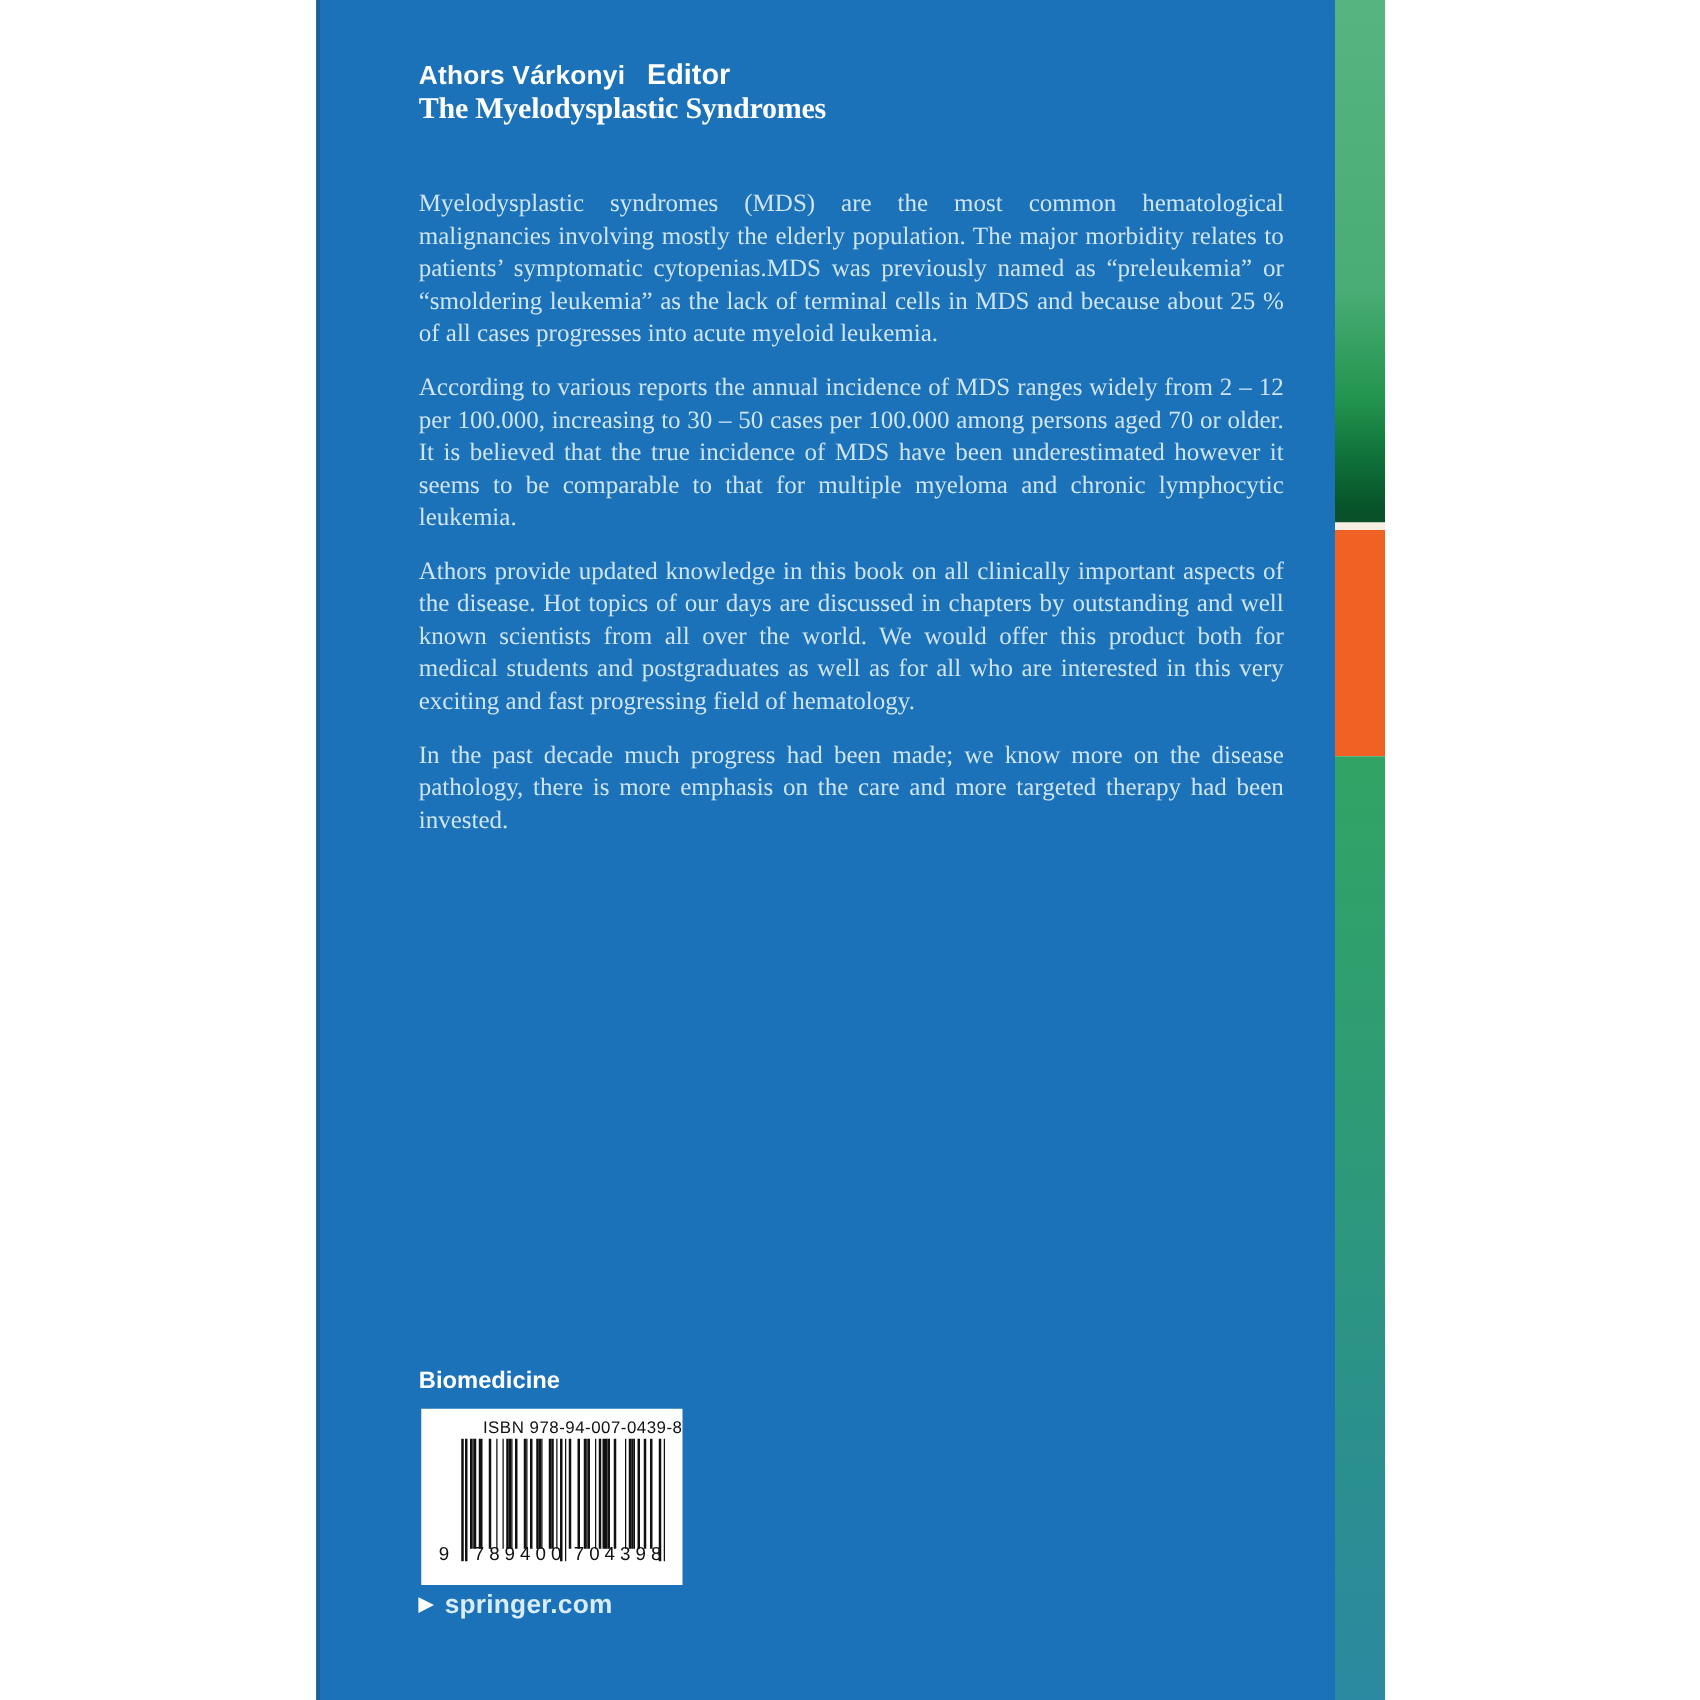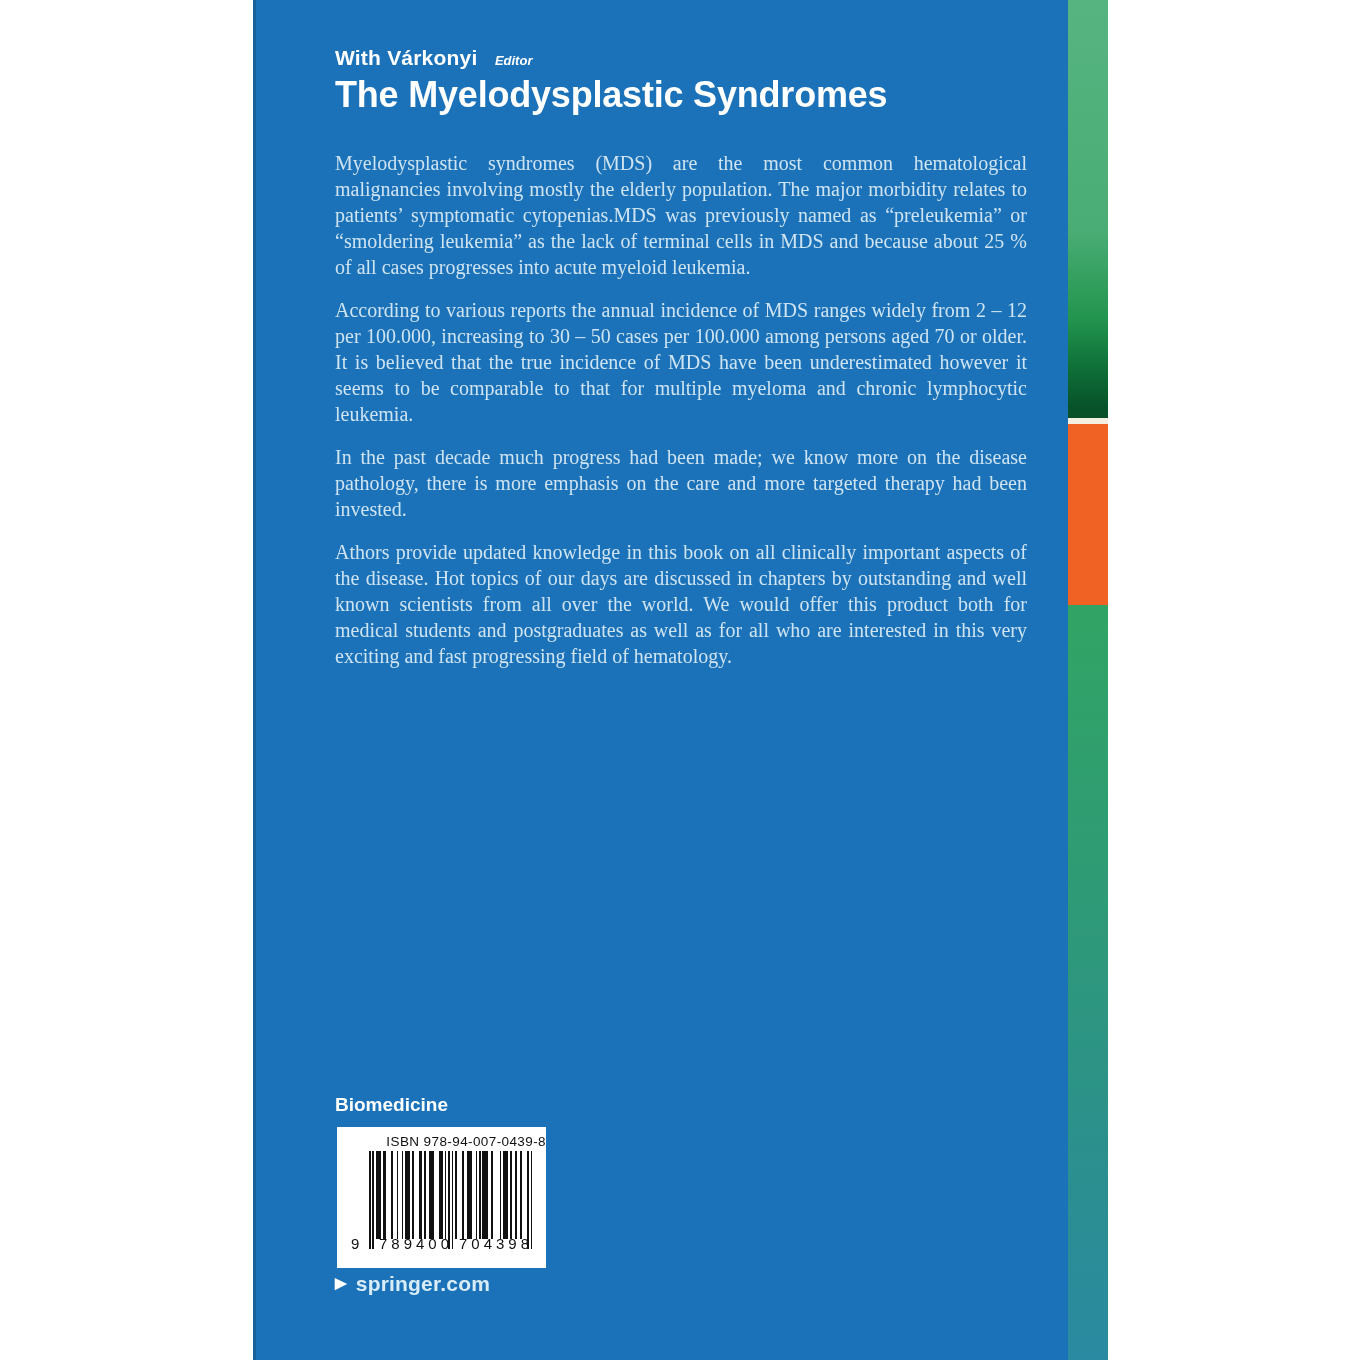--- a/index.html
+++ b/index.html
@@ -16,25 +16,25 @@
   .cover-main{
     position:relative;width:815px;height:1360px;box-sizing:border-box;
     background:var(--cover-blue,#1b72b8);
     border-left:3px solid var(--cover-edge,#1a5f97);
   }
   .editor-line{
     position:absolute;left:79px;top:46px;white-space:nowrap;
     color:var(--heading-text,#ffffff);
   }
   .editor-name{font-size:21px;font-weight:bold;letter-spacing:.2px;}
-  .editor-role{font-size:13px;font-style:italic;font-weight:600;margin-left:13px;margin-top:26px;}
+  .editor-role{font-size:23px;font-weight:600;margin-left:13px;margin-top:26px;}
   .book-title{
     position:absolute;left:79px;top:74px;
-    font-size:36px;font-weight:bold;letter-spacing:-0.2px;
-    color:var(--heading-text,#ffffff);white-space:nowrap;
+    font-size:24px;font-weight:bold;letter-spacing:-0.2px;
+    color:var(--heading-text,#ffffff);white-space:nowrap;font-family:Liberation Serif, serif;
   }
   .blurb{
     position:absolute;left:79px;top:150px;width:692px;
     font-family:Liberation Serif, serif;
     font-size:20px;line-height:26px;
     color:var(--body-text,#cfe4f2);
     text-align:justify;
   }
   .blurb p{margin:0 0 17px 0;}
   .category-label{
@@ -99,31 +99,31 @@
       var(--strip-teal-bottom,#2a8aa1) 100%);
   }
 </style>
 </head>
 <body>
 
 <div class="book">
   <div class="cover-main">
 
     <div class="editor-line">
-      <span class="editor-name">With Várkonyi</span>
+      <span class="editor-name">Athors Várkonyi</span>
       <span class="editor-role">Editor</span>
     </div>
 
     <div class="book-title">The Myelodysplastic Syndromes</div>
 
     <div class="blurb">
       <p>Myelodysplastic syndromes (MDS) are the most common hematological malignancies involving mostly the elderly population. The major morbidity relates to patients’ symptomatic cytopenias.MDS was previously named as “preleukemia” or “smoldering leukemia” as the lack of terminal cells in MDS and because about 25 % of all cases progresses into acute myeloid leukemia.</p>
       <p>According to various reports the annual incidence of MDS ranges widely from 2 – 12 per 100.000, increasing to 30 – 50 cases per 100.000 among persons aged 70 or older. It is believed that the true incidence of MDS have been underestimated however it seems to be comparable to that for multiple myeloma and chronic lymphocytic leukemia.</p>
+      <p>Athors provide updated knowledge in this book on all clinically important aspects of the disease. Hot topics of our days are discussed in chapters by outstanding and well known scientists from all over the world. We would offer this product both for medical students and postgraduates as well as for all who are interested in this very exciting and fast progressing field of hematology.</p>
       <p>In the past decade much progress had been made; we know more on the disease pathology, there is more emphasis on the care and more targeted therapy had been invested.</p>
-      <p>Athors provide updated knowledge in this book on all clinically important aspects of the disease. Hot topics of our days are discussed in chapters by outstanding and well known scientists from all over the world. We would offer this product both for medical students and postgraduates as well as for all who are interested in this very exciting and fast progressing field of hematology.</p>
     </div>
 
     <div class="category-label">Biomedicine</div>
 
     <div class="barcode-box">
       <div class="isbn-label">ISBN 978-94-007-0439-8</div>
       <div class="barcode-bars">
           <div class="module ink guard"></div>
           <div class="module guard"></div>
           <div class="module ink guard"></div>

